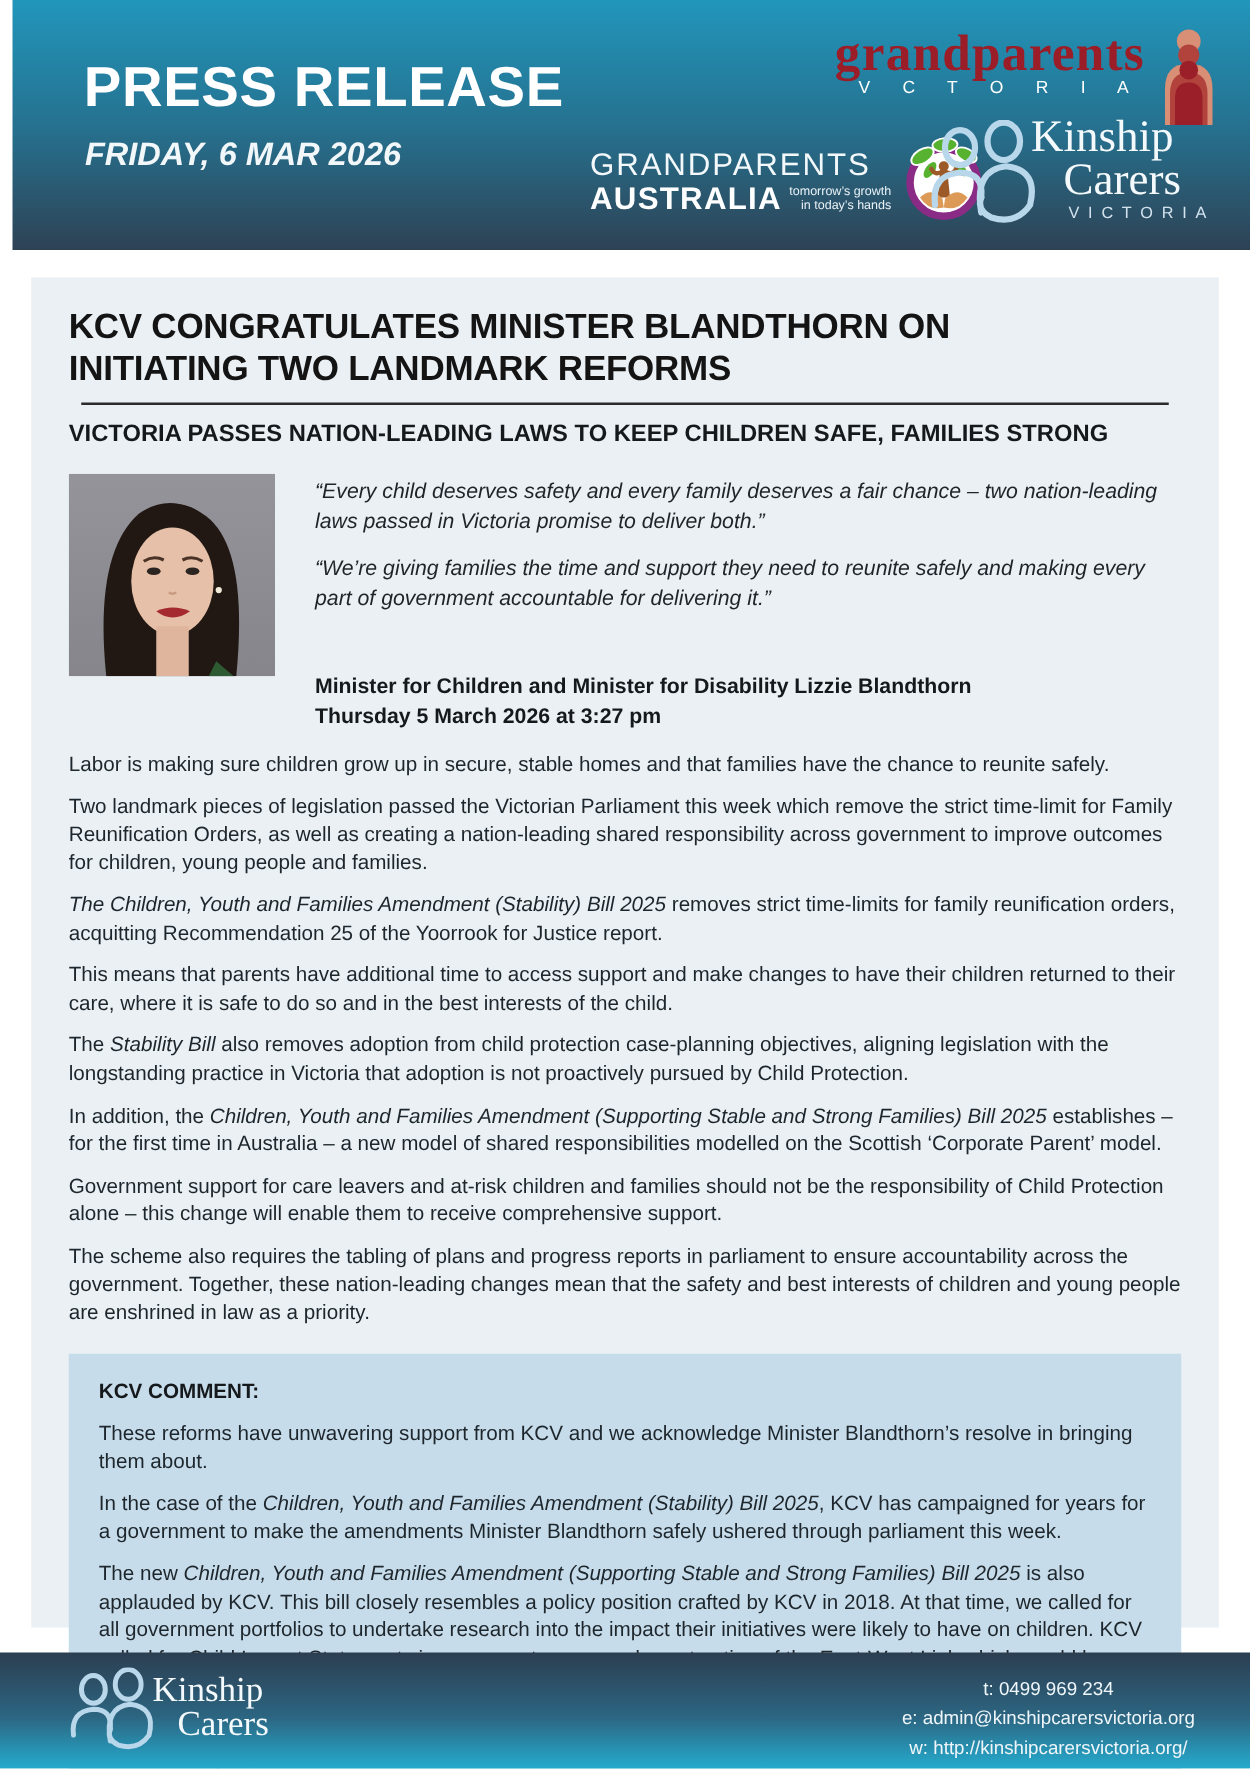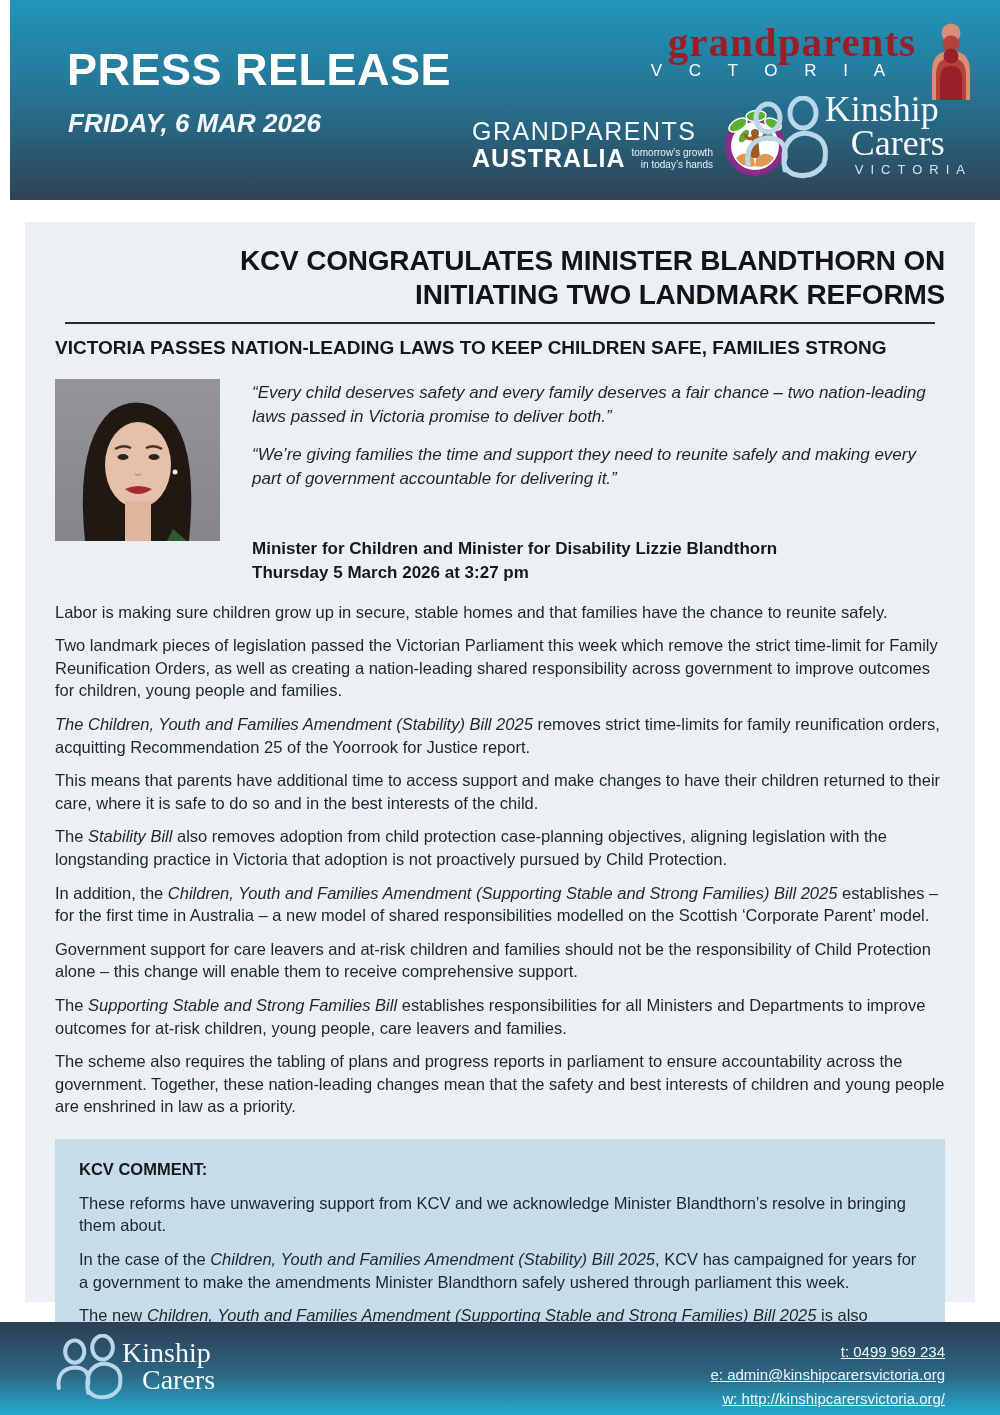--- a/index.html
+++ b/index.html
@@ -29,22 +29,22 @@
     color: #f2f7fa; font-size: 26px; font-weight: 700; font-style: italic;
   }
   
   .gpv-logo { position: absolute; right: 32px; top: 22px; display: flex; align-items: flex-start; }
   .gpv-text { text-align: right; margin-right: 8px; }
   .gpv-name {
     font-family: "Liberation Serif", serif;
     color: #9b1d27; font-size: 41px; font-weight: 600; letter-spacing: 1px; line-height: 1;
   }
   .gpv-state {
-    color: #ffffff; font-size: 17px; letter-spacing: 11px; font-weight: 500;
-    margin-top: -2px; margin-right: 20px;
+    color: #ffffff; font-size: 14px; letter-spacing: 11px; font-weight: 500;
+    margin-top: -2px; margin-right: 2px;
   }
   
   .gpa-logo { position: absolute; left: 462px; top: 108px; display: flex; align-items: center; }
   .gpa-text { line-height: 1; }
   .gpa-line1 { color: #f3f8fb; font-size: 25px; font-weight: 300; letter-spacing: 1.5px; }
   .gpa-row2 { display: flex; align-items: flex-end; margin-top: 2px; }
   .gpa-line2 { color: #ffffff; font-size: 25px; font-weight: 800; letter-spacing: 1px; }
   .gpa-tagline { color: #e9f2f7; font-size: 10px; line-height: 1.15; text-align: right; margin-left: 6px; margin-bottom: 1px; }
   .gpa-emblem { margin-left: 10px; }
   
@@ -57,21 +57,21 @@
 
   
   .card {
     position: absolute;
     left: 25px; top: 222px;
     width: 950px; height: 1080px;
     background: #eaf0f4;
     padding: 22px 30px 0 30px;
   }
   .article-title {
-    text-align: right;
+    text-align: left;
     color: #141414;
     font-size: 28px; font-weight: 700; line-height: 1.2;
     letter-spacing: -0.2px;
   }
   .title-divider {
     border: none;
     border-top: 2px solid #2b2b2b;
     margin: 11px 10px 13px 10px;
   }
   .article-subtitle {
@@ -113,22 +113,22 @@
     position: absolute;
     left: 0; top: 1322px;
     width: 1000px; height: 93px;
     background: linear-gradient(180deg, #2c3e51 0%, #2c6581 55%, #25abce 100%);
   }
   .footer-logo { position: absolute; left: 52px; top: 12px; display: flex; align-items: flex-start; }
   .footer-logo-text { margin-left: -12px; margin-top: 6px; font-family: "Liberation Serif", serif; color: #f4f9fc; line-height: 0.95; }
   .fl-line1 { font-size: 28px; }
   .fl-line2 { font-size: 28px; margin-left: 20px; }
   .footer-contact {
-    position: absolute; right: 55px; top: 18px;
-    text-align: right; color: #eef6fa; font-size: 15px; line-height: 1.55; text-decoration: underline;
+    position: absolute; right: 44px; top: 18px;
+    text-align: center; color: #eef6fa; font-size: 15px; line-height: 1.55;
   }
 </style>
 </head>
 <body>
 
 <div class="page">
 
   <div class="header">
     <div class="pr-title">PRESS RELEASE</div>
     <div class="pr-date">FRIDAY, 6 MAR 2026</div>
@@ -241,21 +241,20 @@
     </div>
 
     <div class="body-copy">
       <p><span>Labor is making sure children grow up in secure, stable homes and that families have the chance to reunite safely.</span></p>
       <p><span>Two landmark pieces of legislation passed the Victorian Parliament this week which remove the strict time-limit for Family Reunification Orders, as well as creating a nation-leading shared responsibility across government to improve outcomes for children, young people and families.</span></p>
       <p><em>The Children, Youth and Families Amendment (Stability) Bill 2025</em><span> removes strict time-limits for family reunification orders, acquitting Recommendation 25 of the Yoorrook for Justice report.</span></p>
       <p><span>This means that parents have additional time to access support and make changes to have their children returned to their care, where it is safe to do so and in the best interests of the child.</span></p>
       <p><span>The </span><em>Stability Bill</em><span> also removes adoption from child protection case-planning objectives, aligning legislation with the longstanding practice in Victoria that adoption is not proactively pursued by Child Protection.</span></p>
       <p><span>In addition, the </span><em>Children, Youth and Families Amendment (Supporting Stable and Strong Families) Bill 2025</em><span> establishes – for the first time in Australia – a new model of shared responsibilities modelled on the Scottish ‘Corporate Parent’ model.</span></p>
       <p><span>Government support for care leavers and at-risk children and families should not be the responsibility of Child Protection alone – this change will enable them to receive comprehensive support.</span></p>
-      <p><span>The </span><em>Supporting Stable and Strong Families Bill</em><span> establishes responsibilities for all Ministers and Departments to improve outcomes for at-risk children, young people, care leavers and families.</span></p>
       <p><span>The scheme also requires the tabling of plans and progress reports in parliament to ensure accountability across the government. Together, these nation-leading changes mean that the safety and best interests of children and young people are enshrined in law as a priority.</span></p>
     </div>
 
     <div class="comment-box">
       <div class="comment-heading">KCV COMMENT:</div>
       <p><span>These reforms have unwavering support from KCV and we acknowledge Minister Blandthorn’s resolve in bringing them about.</span></p>
       <p><span>In the case of the </span><em>Children, Youth and Families Amendment (Stability) Bill 2025</em><span>, KCV has campaigned for years for a government to make the amendments Minister Blandthorn safely ushered through parliament this week.</span></p>
       <p><span>The new </span><em>Children, Youth and Families Amendment (Supporting Stable and Strong Families) Bill 2025</em><span> is also applauded by KCV. This bill closely resembles a policy position crafted by KCV in 2018. At that time, we called for all government portfolios to undertake research into the impact their initiatives were likely to have on children. KCV called for Child Impact Statements in response to proposed construction of the East-West Link which would have obliterated large tracks of parkland and recreational facilities much used by families.</span></p>
       <div class="reference-row">
         <span>Reference:</span>

